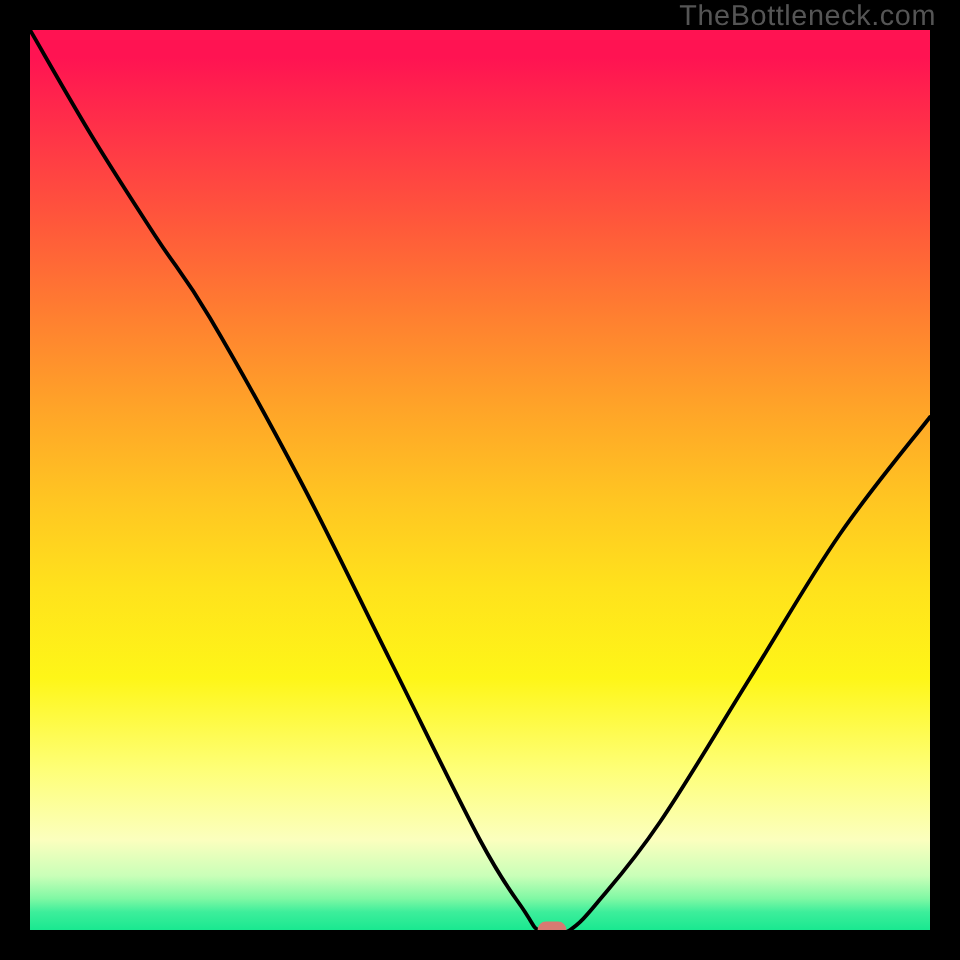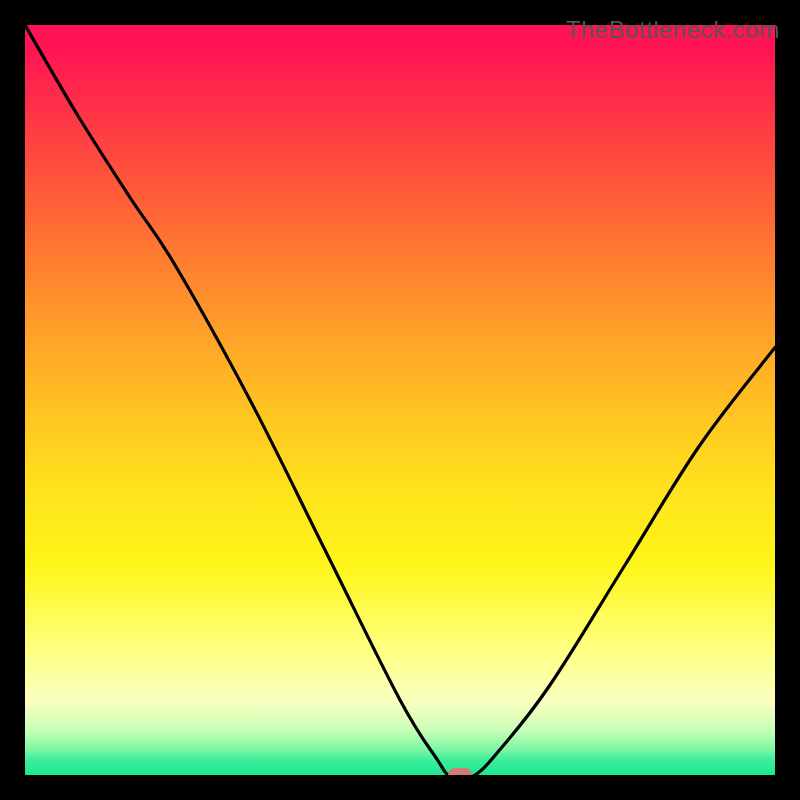--- a/index.html
+++ b/index.html
@@ -11,21 +11,21 @@
     overflow: hidden;
     font-family: Arial, Helvetica, sans-serif;
   }
   .chart-wrap {
     position: relative;
     width: 800px;
     height: 800px;
   }
   .watermark {
     position: absolute;
-    top: 16px;
+    top: 0;
     right: 20px;
     color: #555;
     font-size: 24px;
     font-weight: 500;
     letter-spacing: 0.5px;
     z-index: 10;
   }
   .plot-area {
     position: absolute;
     left: 25px;

